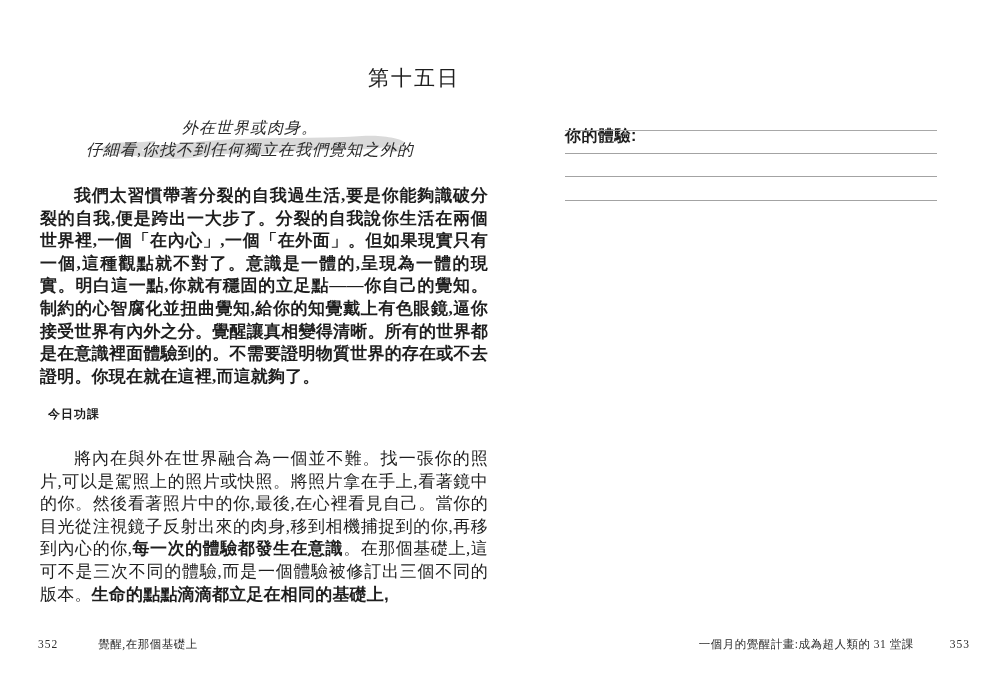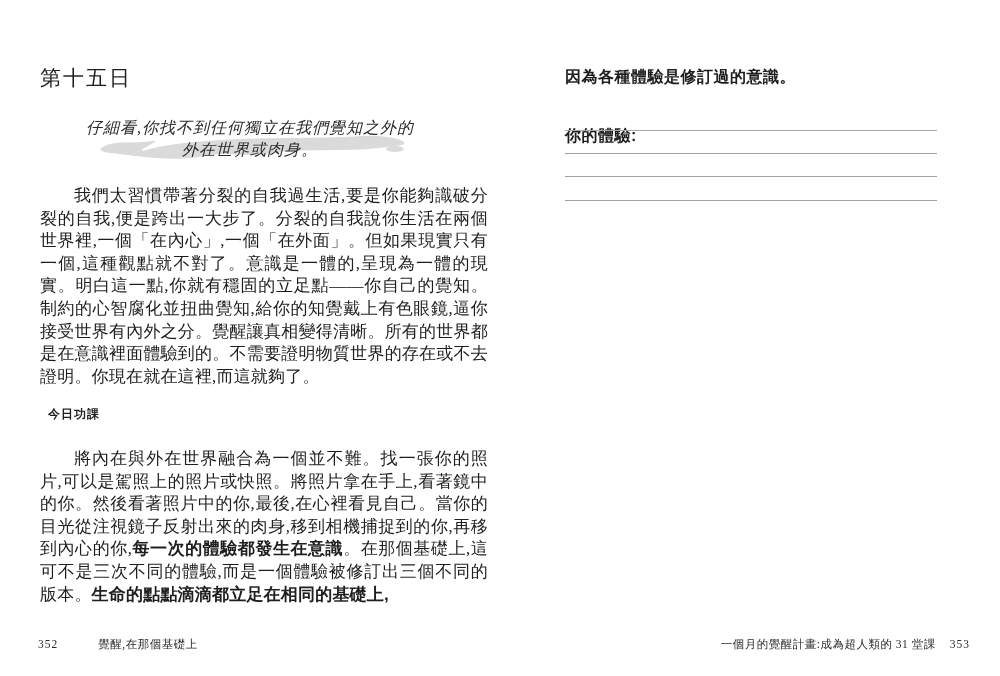--- a/index.html
+++ b/index.html
@@ -13,21 +13,21 @@
   }
   .spread { position: absolute; inset: 0; }
   .page { position: absolute; top: 0; bottom: 0; }
   .page.left  { left: 0;   width: 500px; }
   .page.right { left: 500px; width: 500px; }
 
   
   .chapter-title {
     position: absolute;
     left: 40px; top: 64px; width: 420px;
-    text-align: left;
+    text-align: right;
     font-size: 21px;
     font-weight: normal;
     letter-spacing: 2px;
   }
   .epigraph {
     position: absolute;
     left: 40px; top: 117px; width: 420px;
     text-align: center;
     font-size: 16px;
     line-height: 22px;
@@ -45,21 +45,21 @@
   .body-para {
     position: absolute;
     left: 40px; width: 448px;
     font-size: 17px;
     line-height: 22.6px;
     text-align: justify;
     text-justify: inter-ideograph;
     text-indent: 2em;
     letter-spacing: 0.2px;
   }
-  .para-1 { top: 185px; }
+  .para-1 { top: 185px; font-weight: bold; }
   .para-2 { top: 448px; }
   .gothic {
     font-family: "Liberation Sans", "DejaVu Sans", sans-serif;
     font-weight: bold;
   }
   .homework-heading {
     position: absolute;
     left: 48px; top: 406px;
     font-size: 12px;
     letter-spacing: 1px;
@@ -94,59 +94,58 @@
   .footer {
     position: absolute;
     top: 637px;
     font-size: 11.5px;
     color: #2b2b2b;
     letter-spacing: 0.5px;
     display: flex;
     align-items: baseline;
   }
   .footer-left  { left: 38px; gap: 40px; }
-  .footer-right { right: 30px; gap: 14px; justify-content: flex-end; }
+  .footer-right { right: 30px; gap: 36px; justify-content: flex-end; }
   .footer .pagenum { letter-spacing: 1px; }
 </style>
 </head>
 <body>
 
 <div class="spread">
 
   <section class="page left">
 
     <h1 class="chapter-title">第十五日</h1>
 
     <div class="epigraph">
       <svg class="brush" viewBox="0 0 312 30" preserveAspectRatio="none">
         <path fill="#dadada" d="M5 14 C 16 7, 36 11, 54 8 L 58 8 C 52 13, 41 16, 45 18
           C 62 12, 92 9, 122 7 C 172 4, 222 6, 264 3 C 282 2, 302 5, 306 9
           C 309 13, 294 13, 281 15 C 246 19, 206 15, 173 20 C 151 25, 128 18, 106 23
           C 83 28, 52 25, 30 22 C 12 20, -4 19, 5 14 Z"></path>
         <ellipse fill="#dadada" cx="297" cy="16" rx="9" ry="3"></ellipse>
       </svg>
+      <div class="qline">外在世界或肉身。</div>
       <div class="qline">仔細看,你找不到任何獨立在我們覺知之外的</div>
-      <div class="qline">外在世界或肉身。</div>
     </div>
 
     <p class="body-para para-1">我們太習慣帶著分裂的自我過生活,要是你能夠識破分裂的自我,便是跨出一大步了。分裂的自我說你生活在兩個世界裡,一個「在內心」,一個「在外面」。但如果現實只有一個,這種觀點就不對了。意識是一體的,呈現為一體的現實。明白這一點,你就有穩固的立足點——你自己的覺知。制約的心智腐化並扭曲覺知,給你的知覺戴上有色眼鏡,逼你接受世界有內外之分。覺醒讓真相變得清晰。所有的世界都是在意識裡面體驗到的。不需要證明物質世界的存在或不去證明。你現在就在這裡,而這就夠了。</p>
 
     <h2 class="homework-heading gothic">今日功課</h2>
 
     <p class="body-para para-2"><span>將內在與外在世界融合為一個並不難。找一張你的照片,可以是駕照上的照片或快照。將照片拿在手上,看著鏡中的你。然後看著照片中的你,最後,在心裡看見自己。當你的目光從注視鏡子反射出來的肉身,移到相機捕捉到的你,再移到內心的你,</span><span class="gothic">每一次的體驗都發生在意識</span><span>。在那個基礎上,這可不是三次不同的體驗,而是一個體驗被修訂出三個不同的版本。</span><span class="gothic">生命的點點滴滴都立足在相同的基礎上,</span></p>
 
     <footer class="footer footer-left">
       <span class="pagenum">352</span>
       <span>覺醒,在那個基礎上</span>
     </footer>
   </section>
 
   <section class="page right">
 
-    <p class="lead-line gothic">因為各種體驗是修訂過的意識。</p>
 
     <p class="exp-label gothic">你的體驗:</p>
 
     <div class="ruled-lines">
       <div class="ruled-line"></div>
       <div class="ruled-line"></div>
       <div class="ruled-line"></div>
       <div class="ruled-line"></div>
     </div>
 

